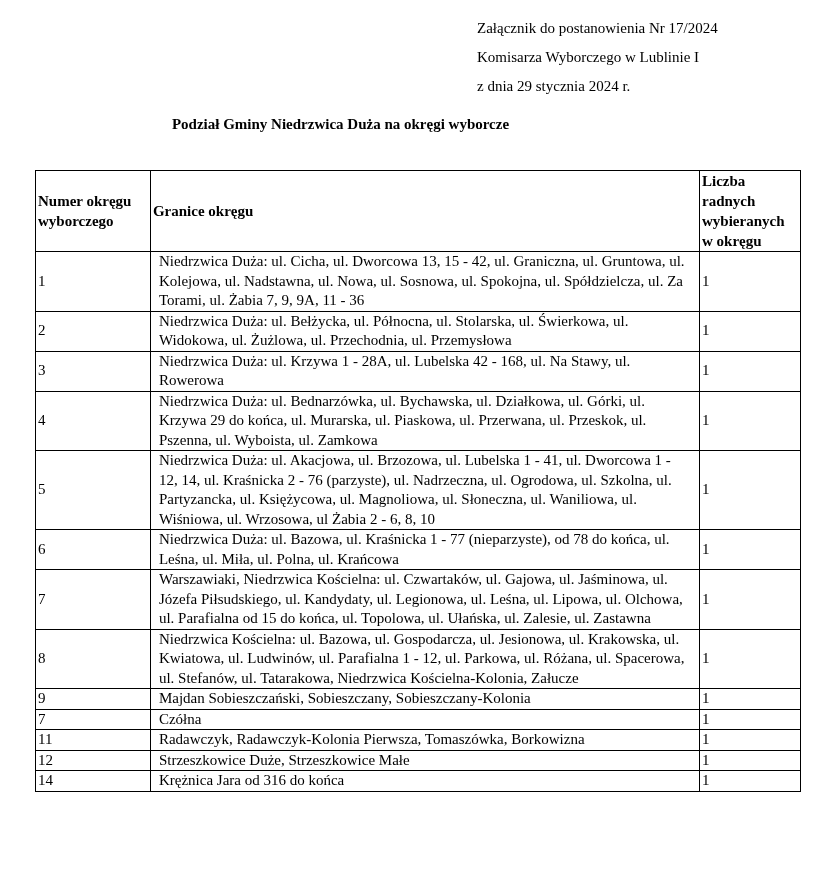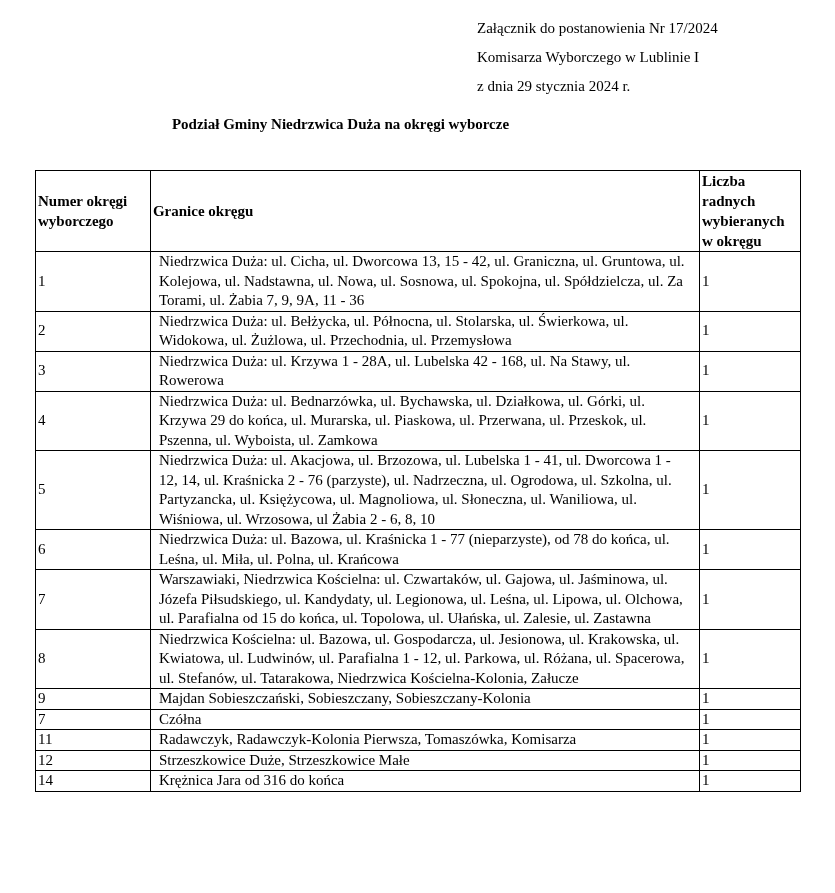--- a/index.html
+++ b/index.html
@@ -76,21 +76,21 @@
 <div class="title">Podział Gminy Niedrzwica Duża na okręgi wyborcze</div>
 
 <table class="districts">
   <colgroup>
     <col class="c-num">
     <col class="c-bounds">
     <col class="c-seats">
   </colgroup>
   <thead>
     <tr style="height:59px;">
-      <th>Numer okręgi wyborczego</th>
+      <th>Numer okręgu wyborczego</th>
       <th>Granice okręgu</th>
       <th>Liczba radnych wybieranych w okręgu</th>
     </tr>
   </thead>
   <tbody>
     <tr>
       <td>1</td>
       <td>
           <span class="bounds-text">Niedrzwica Duża: ul. Cicha, ul. Dworcowa 13, 15 - 42, ul. Graniczna, ul. Gruntowa, ul. Kolejowa, ul. Nadstawna, ul. Nowa, ul. Sosnowa, ul. Spokojna, ul. Spółdzielcza, ul. Za Torami, ul. Żabia 7, 9, 9A, 11 - 36</span>
         </td>
@@ -155,21 +155,21 @@
     <tr>
       <td>7</td>
       <td>
           <span class="bounds-text">Czółna</span>
         </td>
       <td>1</td>
     </tr>
     <tr>
       <td>11</td>
       <td>
-          <span class="bounds-text">Radawczyk, Radawczyk-Kolonia Pierwsza, Tomaszówka, Komisarza</span>
+          <span class="bounds-text">Radawczyk, Radawczyk-Kolonia Pierwsza, Tomaszówka, Borkowizna</span>
         </td>
       <td>1</td>
     </tr>
     <tr>
       <td>12</td>
       <td>
           <span class="bounds-text">Strzeszkowice Duże, Strzeszkowice Małe</span>
         </td>
       <td>1</td>
     </tr>

